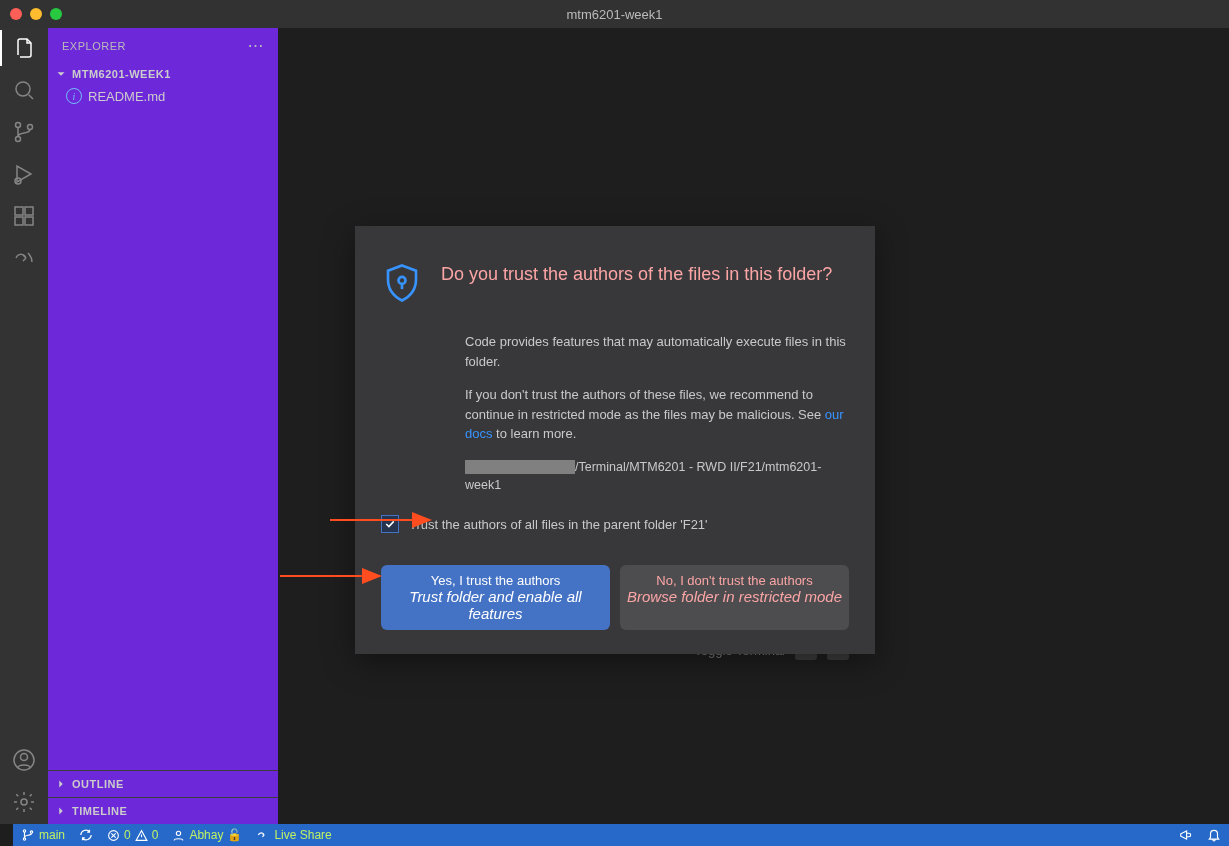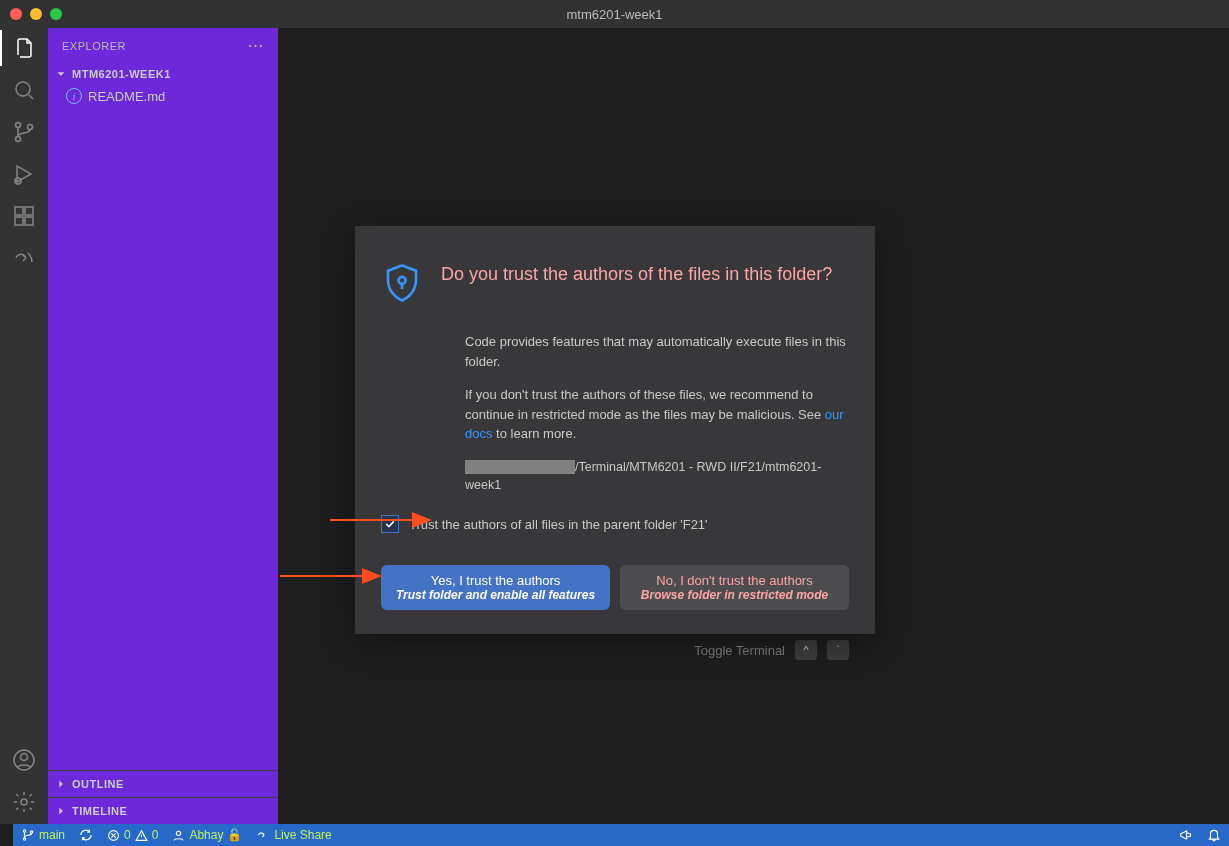--- a/index.html
+++ b/index.html
@@ -49,21 +49,21 @@
 .dlg-body p { margin-bottom:14px; }
 .dlg-body a { color:#3794ff; text-decoration:none; cursor:pointer; }
 .path { font-family: ui-monospace, Menlo, monospace; font-size:12.5px; margin-bottom:14px; color:#c9c9c9; }
 .path .redact { display:inline-block; width:110px; height:14px; background:#808080; vertical-align:middle; }
 .chk-row { display:flex; align-items:center; gap:10px; font-size:13px; color:#c9c9c9; margin-top:20px; margin-bottom:32px; cursor:pointer; }
 .chk { width:18px; height:18px; border:1px solid #4472c4; background:#26344e; display:flex; align-items:center; justify-content:center; color:#fff; }
 .btn-row { display:flex; gap:10px; }
 .btn { flex:1; text-align:center; padding:8px 6px; font-size:13px; cursor:pointer; border-radius:6px; }
 .btn.primary { background:#4472c4; color:#fff; }
 .btn.secondary { background:#4d4d50; color:#fca5a5; }
-.btn .sub { font-style:italic; font-size:12px; display:block;font-weight:bold; }
+.btn .sub { font-style:italic; font-size:15px; display:block; }
 
 
 .arrow { position:absolute; z-index:20; }
 .arrow svg { overflow:visible; }
 
 
 .status { height:22px; background:#2769c9; color:#bef264; display:flex; align-items:center; font-size:12px; padding:0 8px; gap:14px; position:absolute; bottom:0; left:13px; right:0; }
 .status .seg { display:flex; align-items:center; gap:4px; cursor:pointer; }
 .status .right { margin-left:auto; display:flex; gap:14px; align-items:center;}
 </style>

